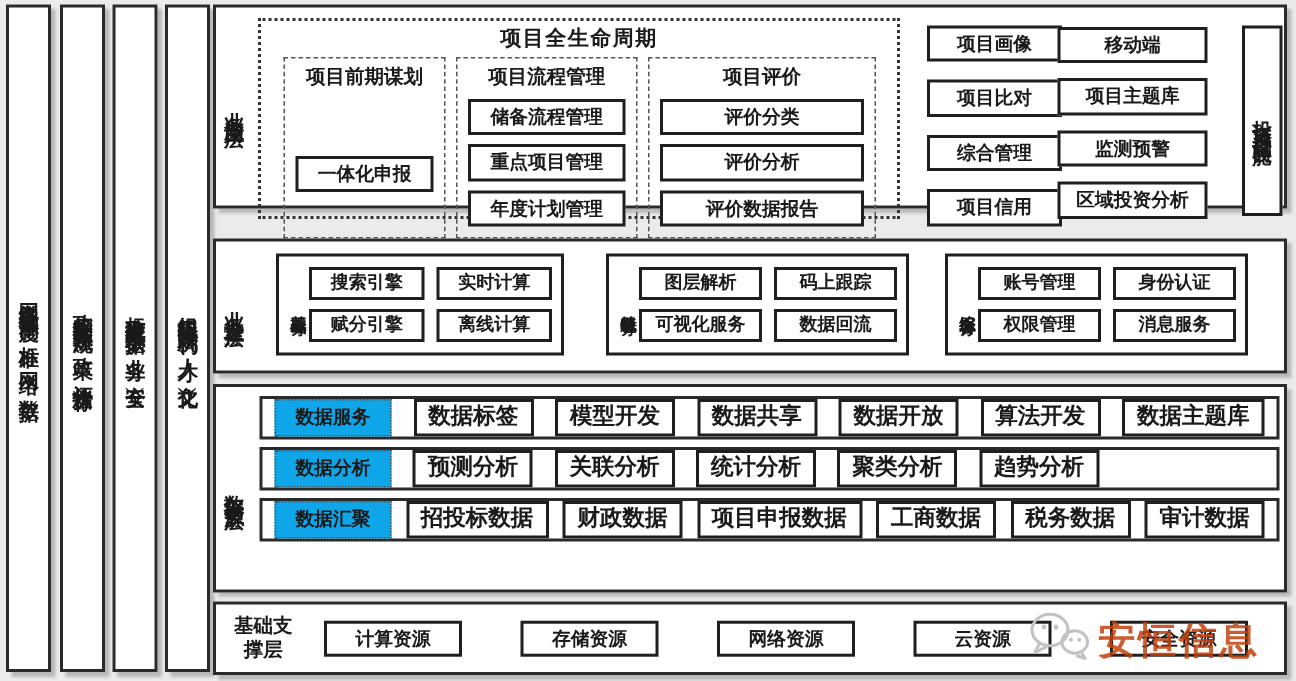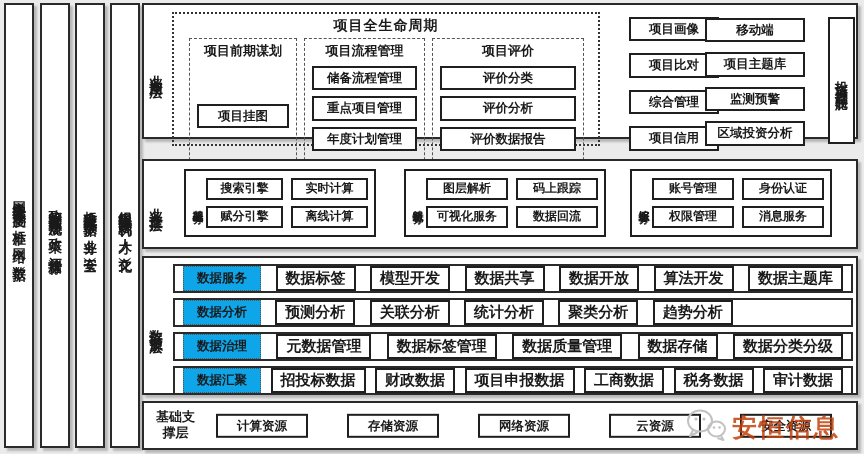--- a/index.html
+++ b/index.html
@@ -30,21 +30,21 @@
   
   .lifecycle{position:absolute;left:28px;top:7px;width:428px;height:134px;border:2px dotted #333;}
   .lifecycle-title{text-align:center;font-weight:bold;font-size:14px;margin-top:3px;letter-spacing:1px;}
   .lifecycle-groups{display:flex;justify-content:space-between;padding:3px 14px 0 15px;}
   .lc-group{border:1px dashed #555;padding:3px 7px 7px;display:flex;flex-direction:column;gap:6px;}
   .lc-group:nth-child(1){width:108px;gap:44px;}
   .lc-group:nth-child(2){width:121px;}
   .lc-group:nth-child(3){width:152px;}
   .lc-group-title{text-align:center;font-weight:bold;font-size:13px;white-space:nowrap;}
   .side-col{position:absolute;display:flex;flex-direction:column;gap:10px;}
-  .side-col-1{left:485px;top:12px;width:90px;gap:12px;}
+  .side-col-1{left:474px;top:12px;width:90px;gap:12px;}
   .side-col-2{left:561px;top:13px;width:100px;}
   .cockpit{
     position:absolute;left:684px;top:12px;width:27px;height:127px;border:2px solid #1f1f1f;
     display:flex;align-items:center;justify-content:center;background:#fff;
   }
   .cockpit .vtext{font-size:13px;font-weight:bold;letter-spacing:3px;line-height:1;}
   
   .svc-row{position:absolute;left:40px;top:8px;display:flex;}
   .svc{border:2px solid #1f1f1f;display:flex;padding:4px 6px;background:#fff;height:68px;}
   .svc-1{width:192px;margin-right:28px;}
@@ -91,21 +91,20 @@
     </div>
 
   <div class="layer" style="top:3px;height:136px;">
     <div class="layer-label">业务应用层</div>
 
     <div class="lifecycle">
       <div class="lifecycle-title">项目全生命周期</div>
       <div class="lifecycle-groups">
         <div class="lc-group">
           <div class="lc-group-title">项目前期谋划</div>
-          <div class="chip">项目挂图</div>
           <div class="chip">一体化申报</div>
         </div>
         <div class="lc-group">
           <div class="lc-group-title">项目流程管理</div>
           <div class="chip">储备流程管理</div>
           <div class="chip">重点项目管理</div>
           <div class="chip">年度计划管理</div>
         </div>
         <div class="lc-group">
           <div class="lc-group-title">项目评价</div>
@@ -180,28 +179,20 @@
         <div class="chip">数据主题库</div>
       </div>
       <div class="drow">
         <div class="dlabel">数据分析</div>
         <div class="chip">预测分析</div>
         <div class="chip">关联分析</div>
         <div class="chip">统计分析</div>
         <div class="chip">聚类分析</div>
         <div class="chip">趋势分析</div>
         <div class="spacer" style="width:96px"></div>
-      </div>
-      <div class="drow">
-        <div class="dlabel">数据治理</div>
-        <div class="chip">元数据管理</div>
-        <div class="chip">数据标签管理</div>
-        <div class="chip">数据质量管理</div>
-        <div class="chip">数据存储</div>
-        <div class="chip">数据分类分级</div>
       </div>
       <div class="drow">
         <div class="dlabel">数据汇聚</div>
         <div class="chip">招投标数据</div>
         <div class="chip">财政数据</div>
         <div class="chip">项目申报数据</div>
         <div class="chip">工商数据</div>
         <div class="chip">税务数据</div>
         <div class="chip">审计数据</div>
       </div>

